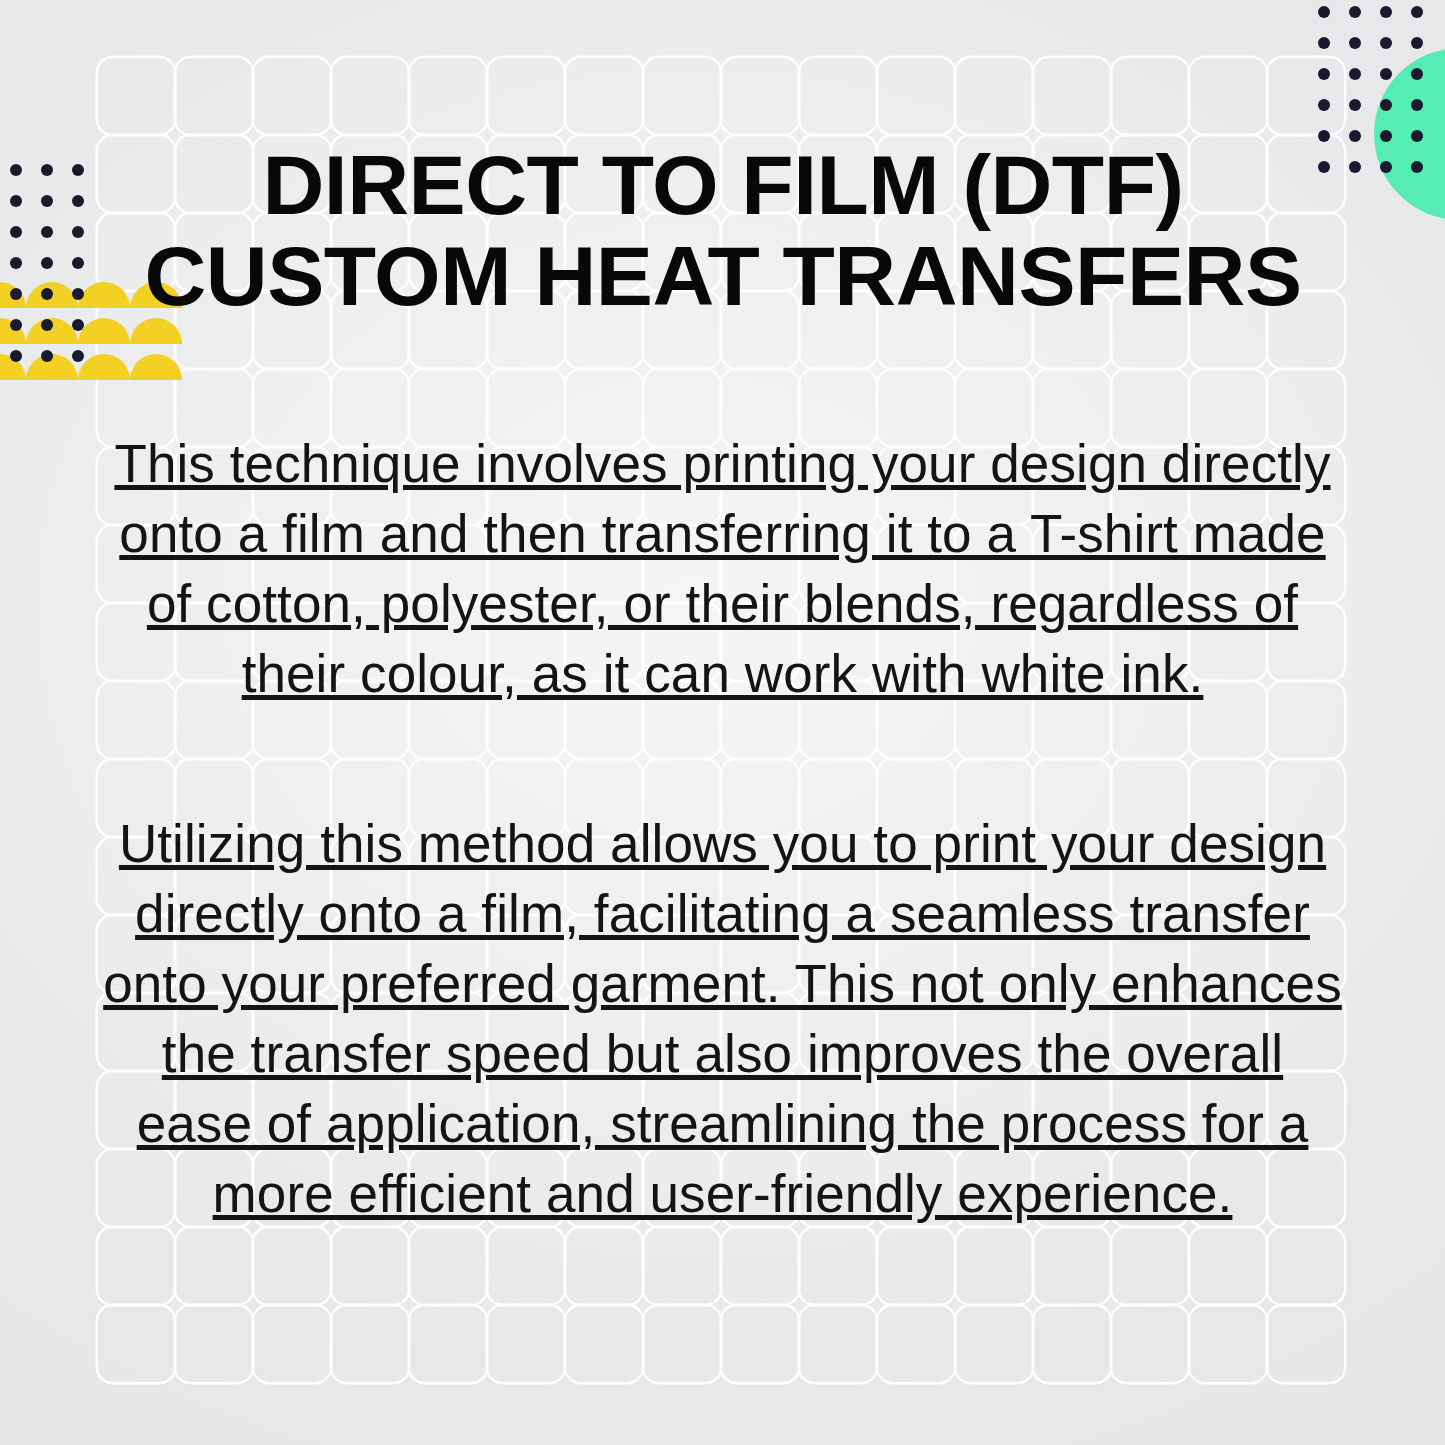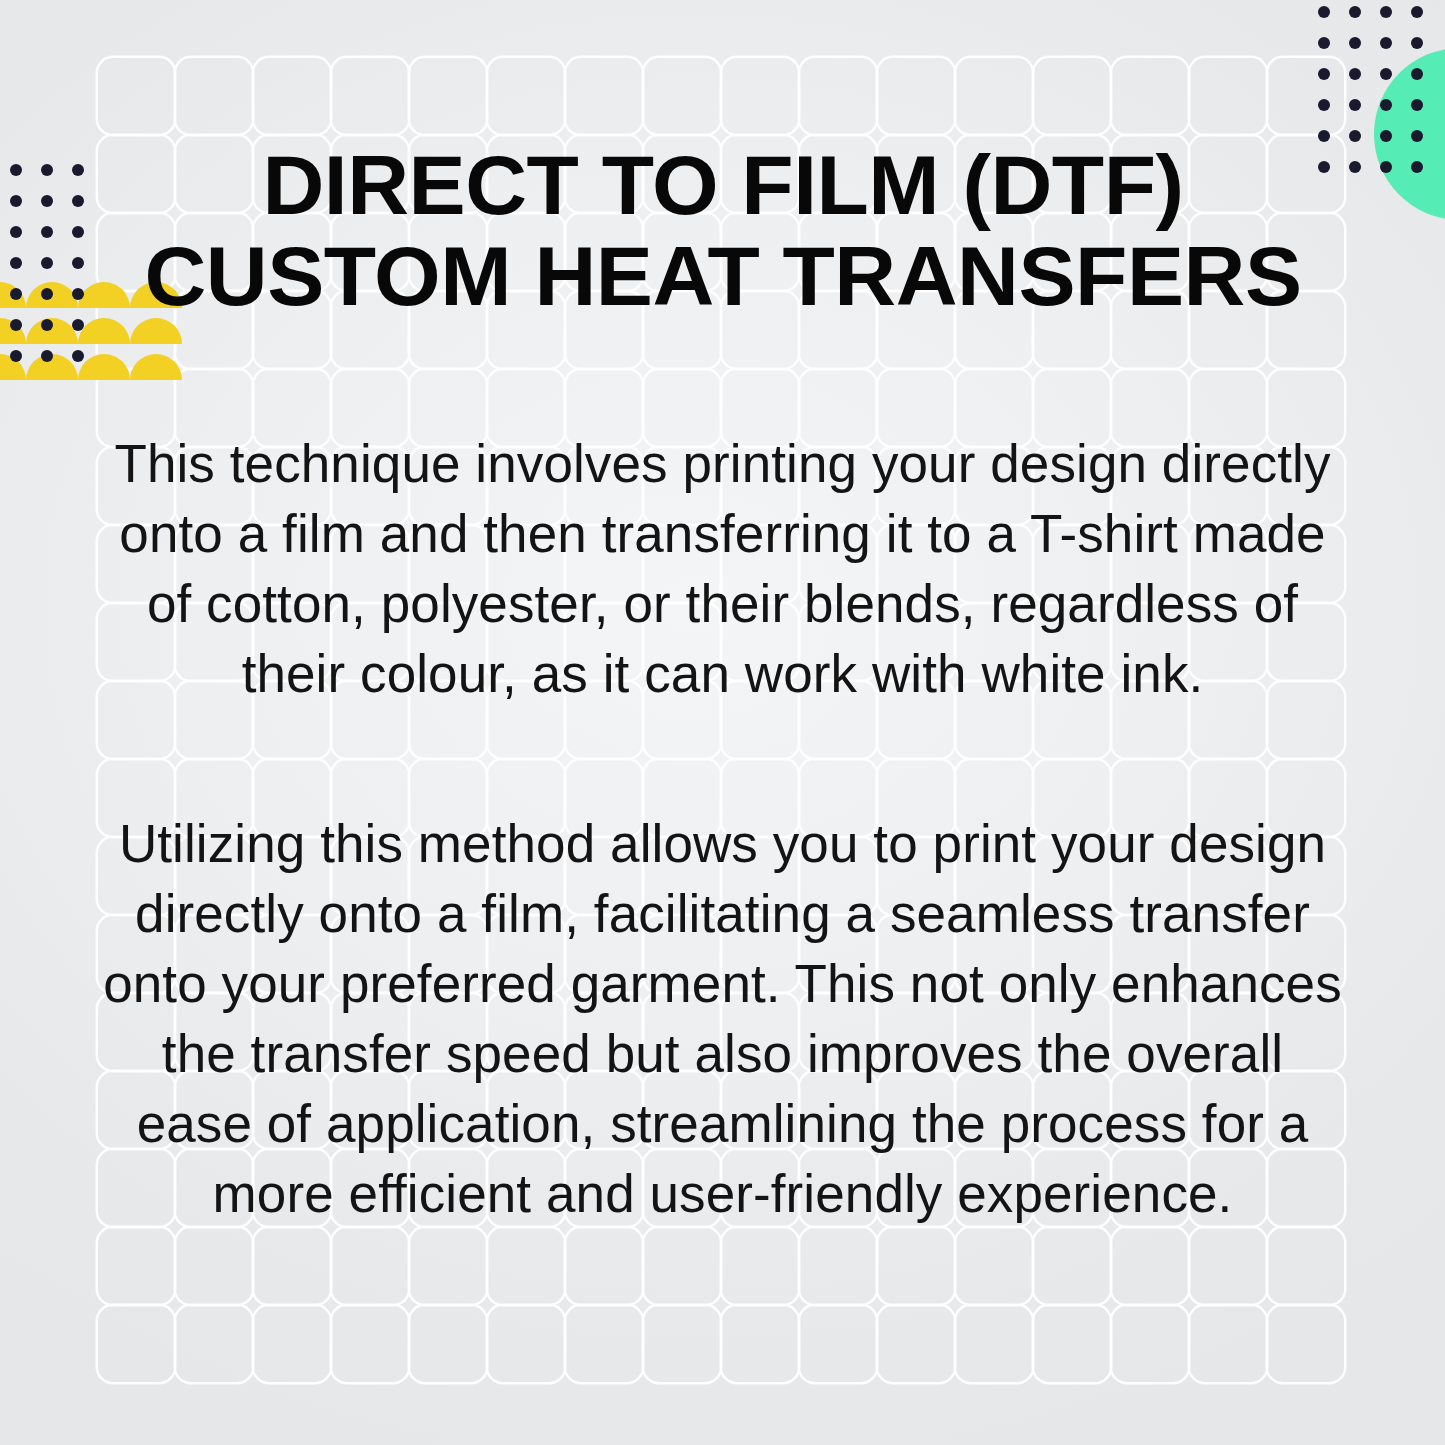--- a/index.html
+++ b/index.html
@@ -113,20 +113,21 @@
     width: 1250px;
     text-align: center;
   }
   .para {
     font-family: "Liberation Sans Narrow", "Liberation Sans", sans-serif;
     font-size: 53px;
     line-height: 1.32;
     color: #141414;
     margin: 0;
     letter-spacing: 0.1px;
+    text-decoration: underline;
   }
   .para + .para { margin-top: 100px; }
 </style>
 </head>
 <body>
 
 <div class="canvas">
 
   <div class="grid-layer" id="gridLayer">
       <div class="grid-cell" style="left: 0px; top: 0px;"></div>

